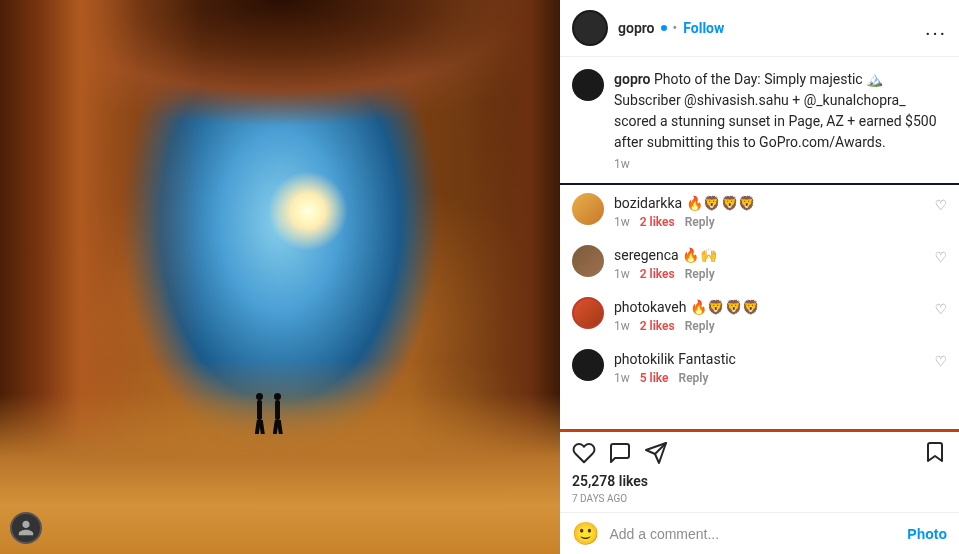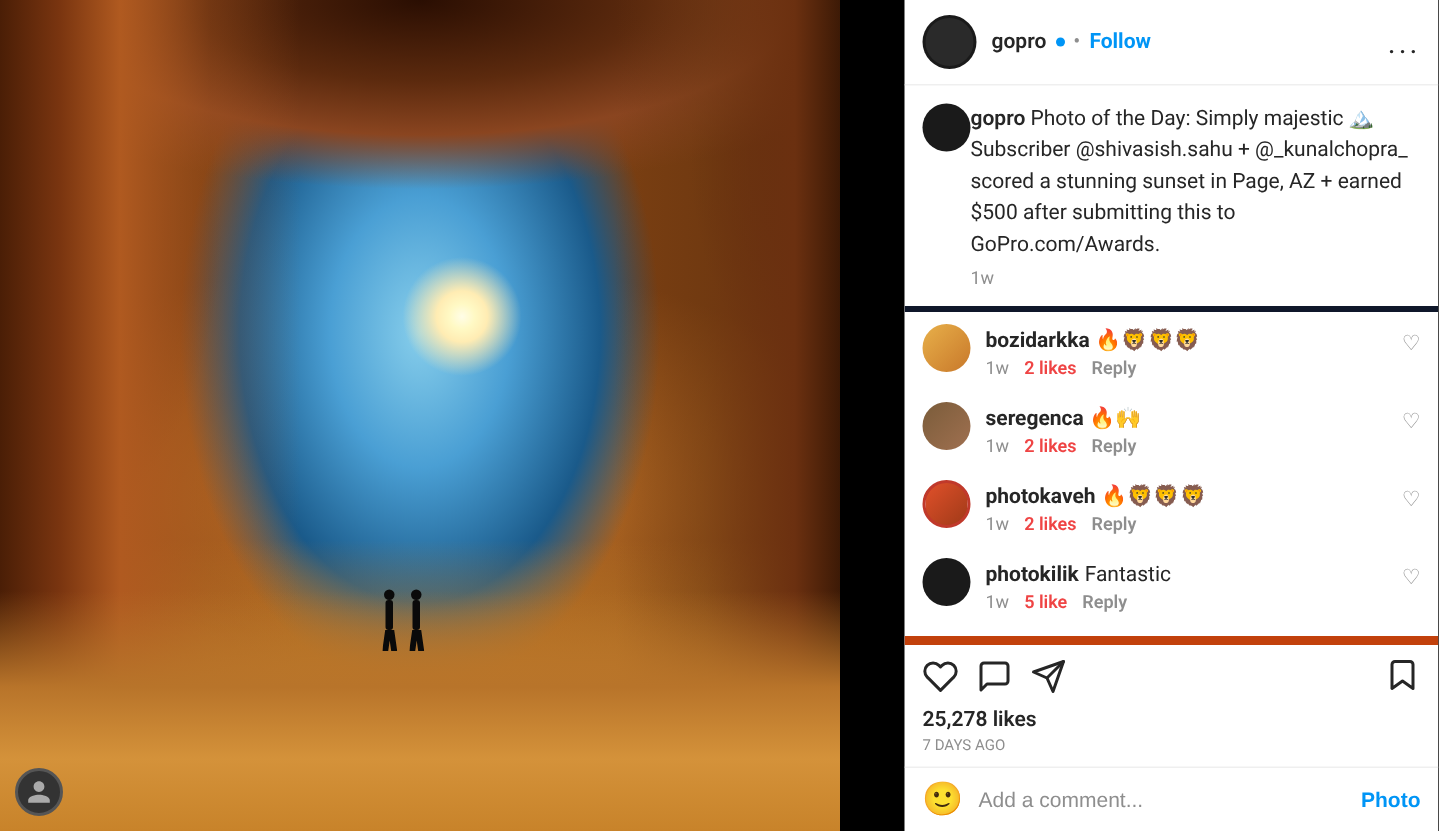--- a/index.html
+++ b/index.html
@@ -163,21 +163,20 @@
     }
 
     
     .right-panel {
       flex: 1;
       background: #fff;
       display: flex;
       flex-direction: column;
       height: 554px;
       overflow: hidden;
-      margin-left: 43px;
     }
 
     
     .post-header {
       display: flex;
       align-items: center;
       padding: 10px 12px;
       border-bottom: 1px solid #efefef;
       gap: 10px;
     }
@@ -248,22 +247,22 @@
     .post-content {
       flex: 1;
       overflow-y: auto;
       overflow-x: hidden;
     }
 
     
     .caption-section {
       padding: 12px;
       display: flex;
-      gap: 0;
-      border-bottom: 4px solid #0f172a;
+      gap: 10px;
+      border-bottom: 2px solid #0f172a;
     }
 
     .caption-avatar {
       width: 32px; height: 32px;
       border-radius: 50%;
       background: #2a2a2a;
       flex-shrink: 0;
     }
 
     .caption-body {
@@ -308,21 +307,21 @@
       flex-shrink: 0;
       background: #ccc;
       overflow: hidden;
     }
 
     .comment-body {
       flex: 1;
     }
 
     .comment-username {
-      font-weight: 700;
+      font-weight: 400;
       font-size: 14px;
       color: #262626;
     }
 
     .comment-text {
       font-size: 14px;
       color: #262626;
       display: inline;
     }
 
@@ -353,21 +352,21 @@
     .heart-icon {
       position: absolute;
       right: 12px;
       top: 12px;
       color: #8e8e8e;
       font-size: 14px;
     }
 
     
     .action-bar {
-      border-top: 6px solid #c2410c;
+      border-top: 3px solid #c2410c;
       padding: 8px 12px 0;
     }
 
     .action-icons {
       display: flex;
       align-items: center;
       gap: 12px;
     }
 
     .action-icon {

